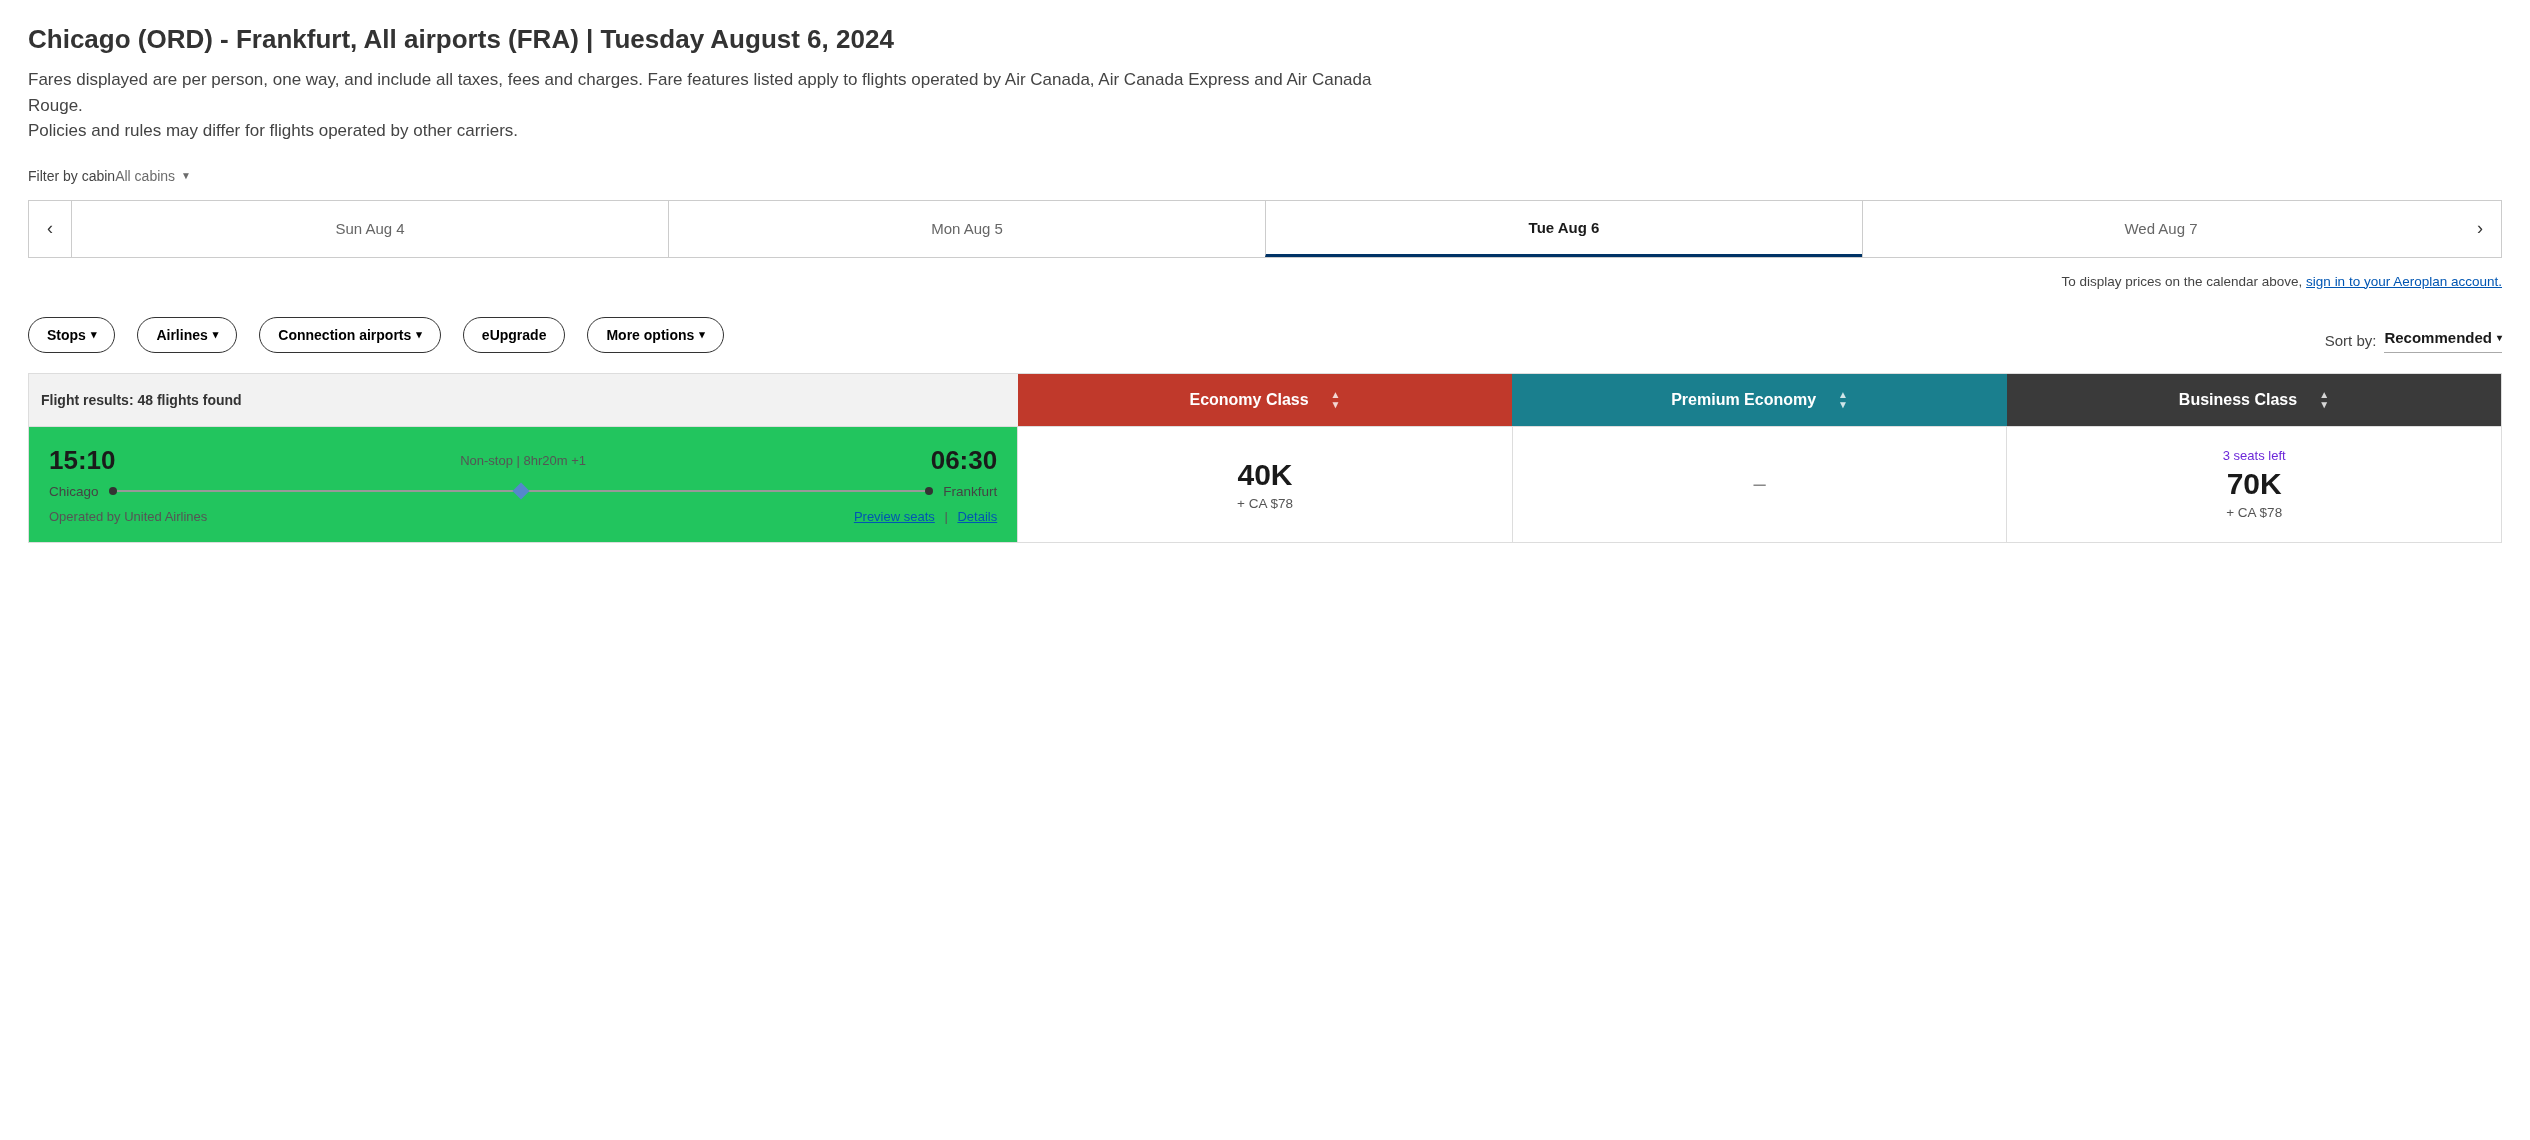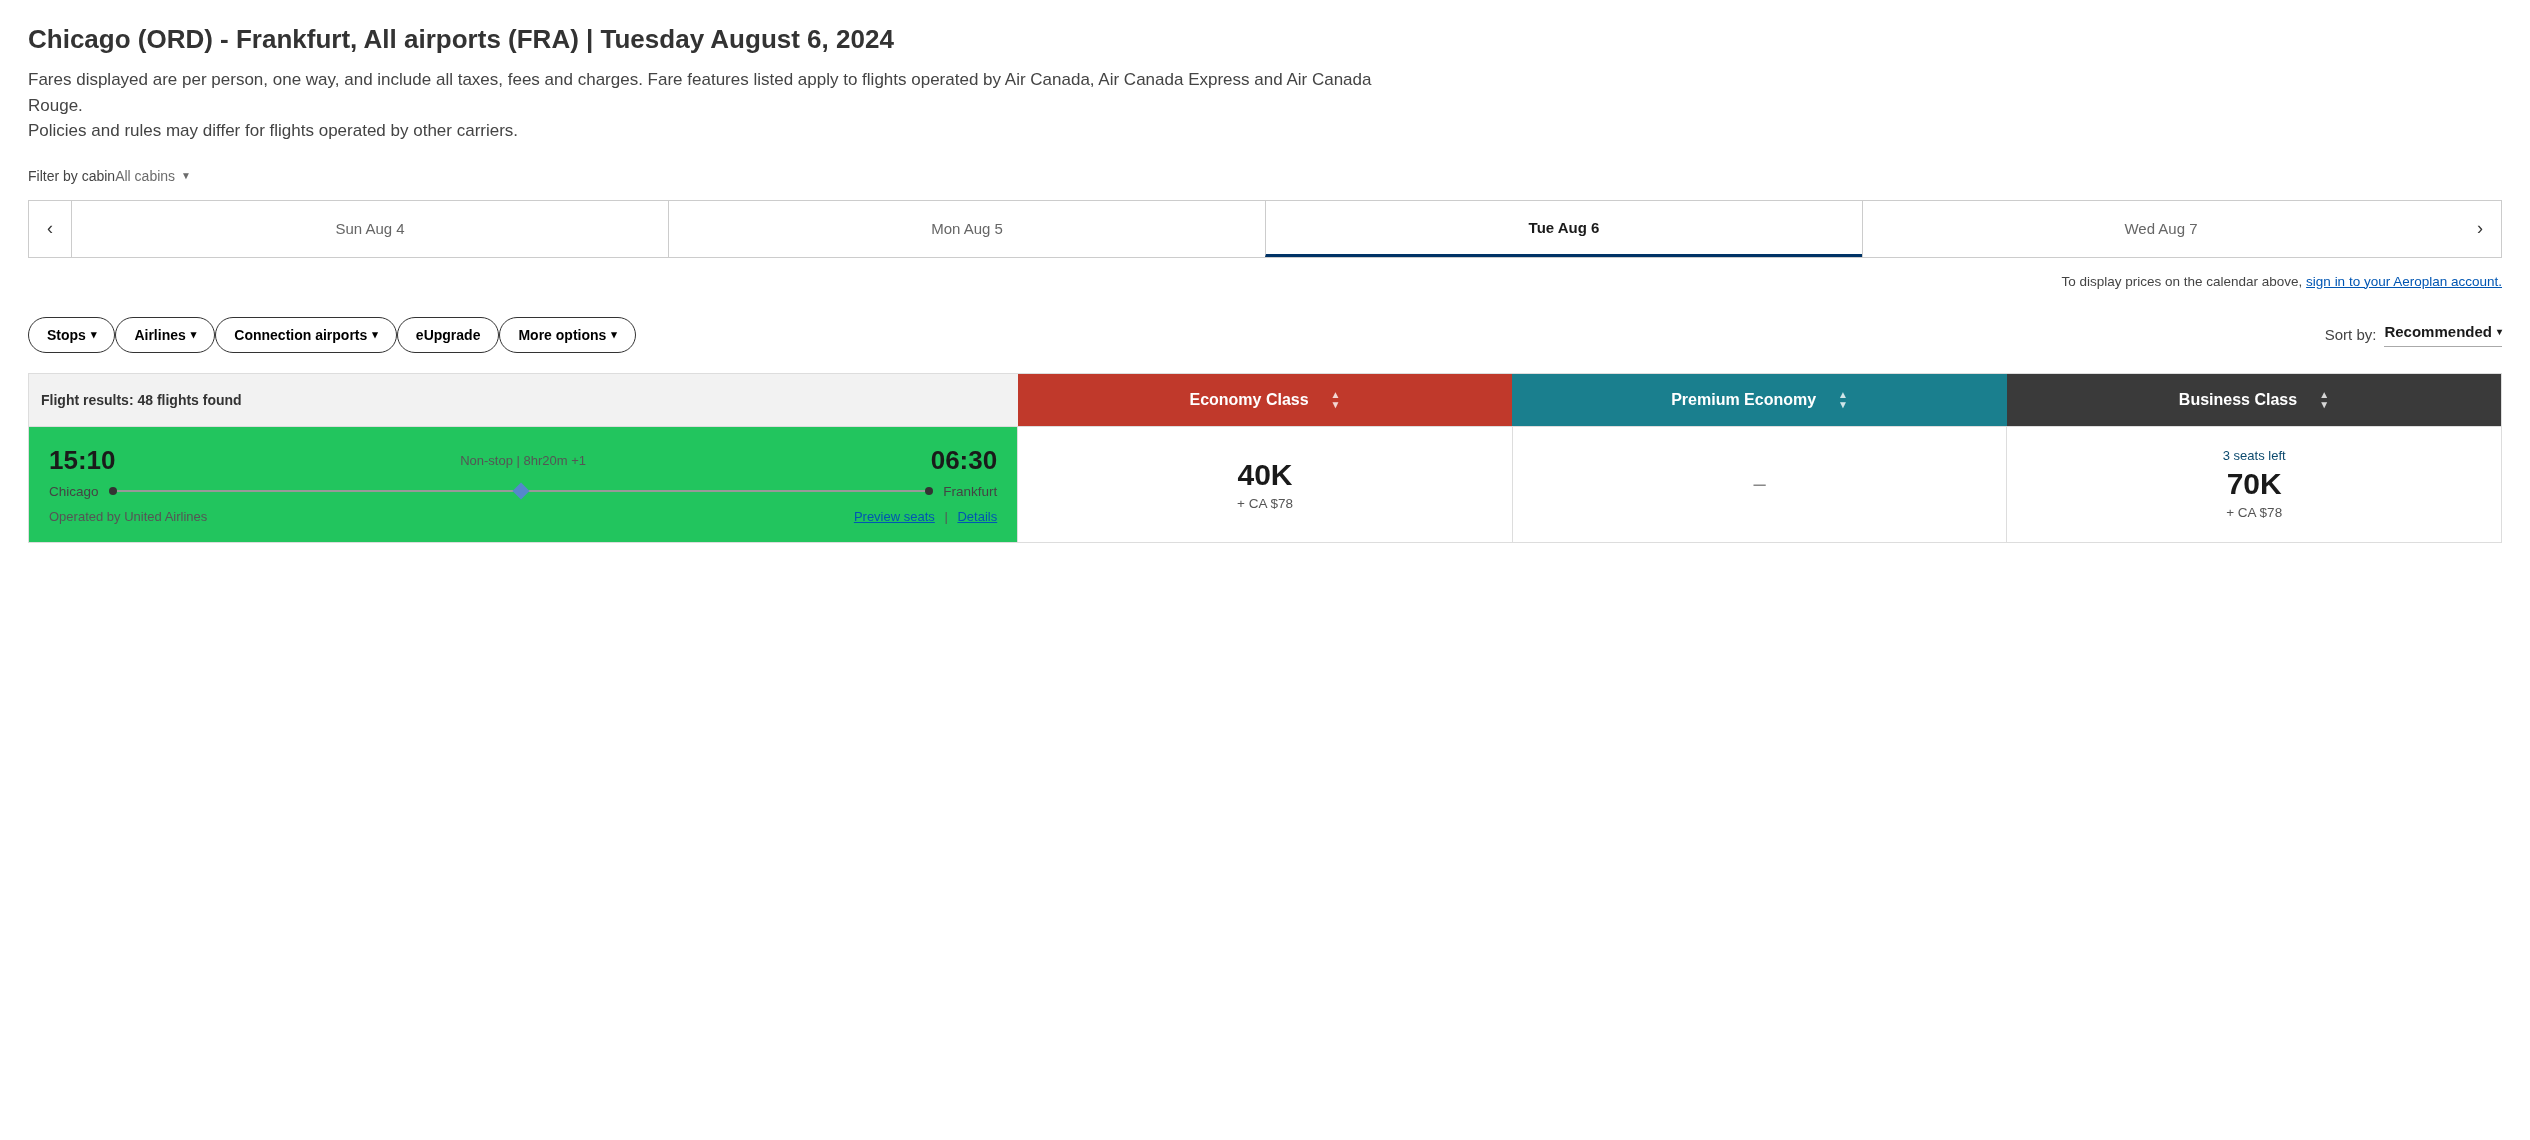--- a/index.html
+++ b/index.html
@@ -102,22 +102,22 @@
     }
 
     .aeroplan-note a {
       color: #0056b3;
       text-decoration: underline;
     }
 
     
     .filter-toolbar {
       display: flex;
-      align-items: center;
-      gap: 0;
+      align-items: flex-end;
+      gap: 22px;
       margin-bottom: 20px;
       flex-wrap: wrap;
     }
 
     .filter-btn {
       display: flex;
       align-items: center;
       gap: 5px;
       padding: 9px 18px;
       border: 1.5px solid #333;
@@ -320,21 +320,21 @@
     }
 
     .price-cash {
       font-size: 13.5px;
       color: #555;
       margin-top: 4px;
     }
 
     .seats-left {
       font-size: 13px;
-      color: #0c4a6e;
+      color: #6d28d9;
       display: block;
       margin-bottom: 4px;
     }
 
     .dash {
       font-size: 22px;
       color: #888;
     }
 
     

